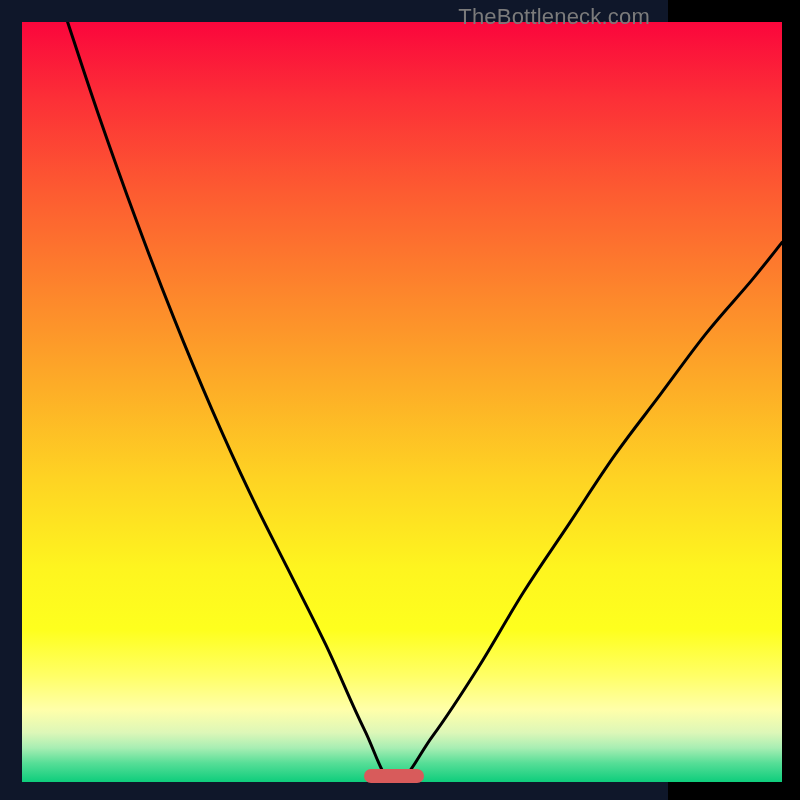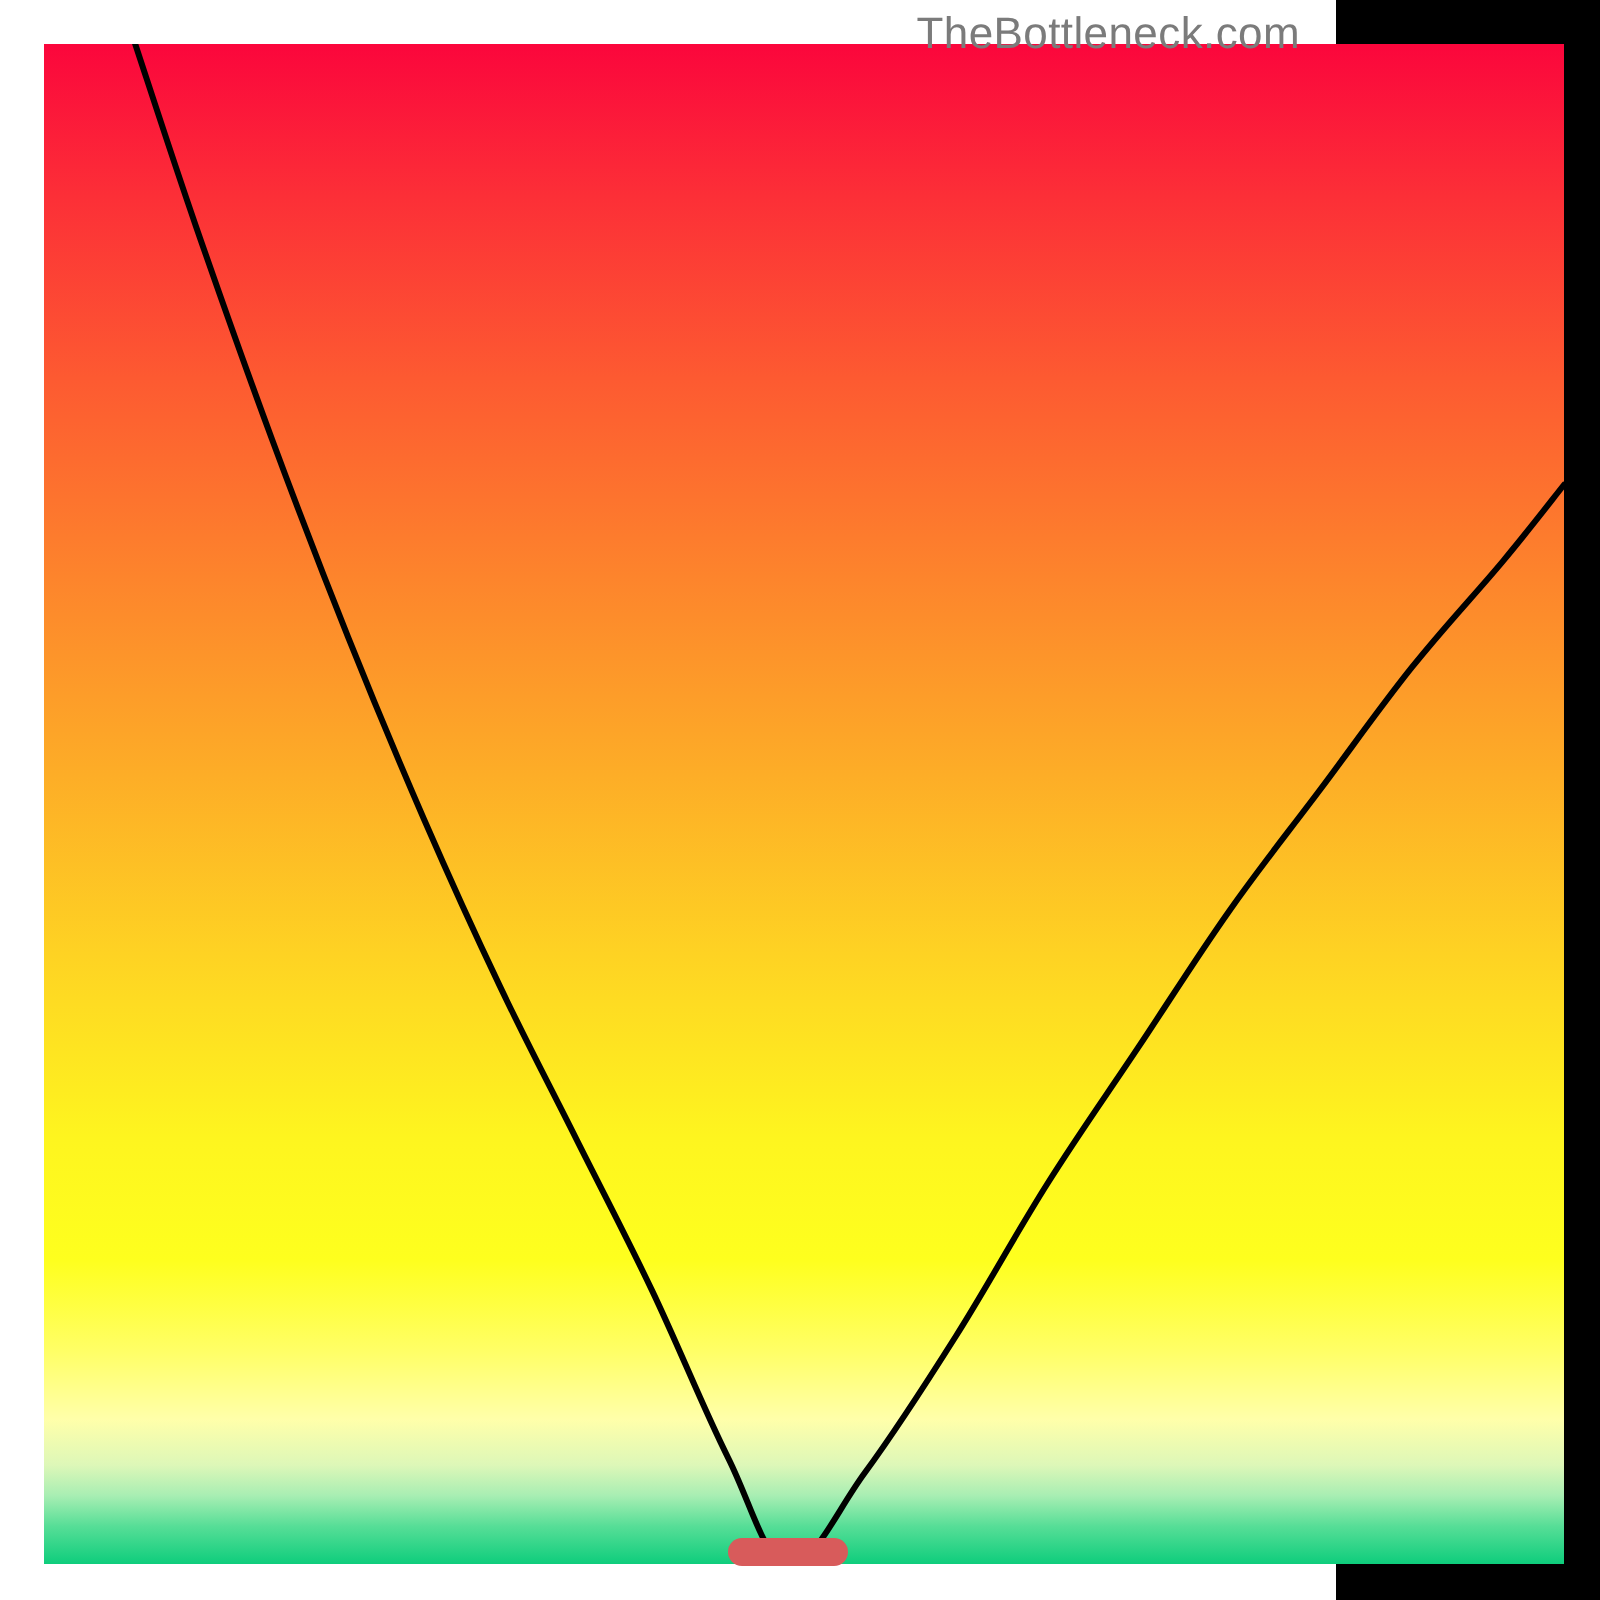--- a/index.html
+++ b/index.html
@@ -8,21 +8,21 @@
     width: 800px;
     height: 800px;
     background: #000;
     font-family: Arial, Helvetica, sans-serif;
     overflow: hidden;
   }
   #stage {
     position: relative;
     width: 668px;
     height: 800px;
-    background: #ffffff;
+    background: #0f172a;
   }
   #plot-area {
     position: absolute;
     box-sizing: border-box;
   }
   #gradient {
     position: absolute;
     inset: 0;
   }
   #curve-svg {

